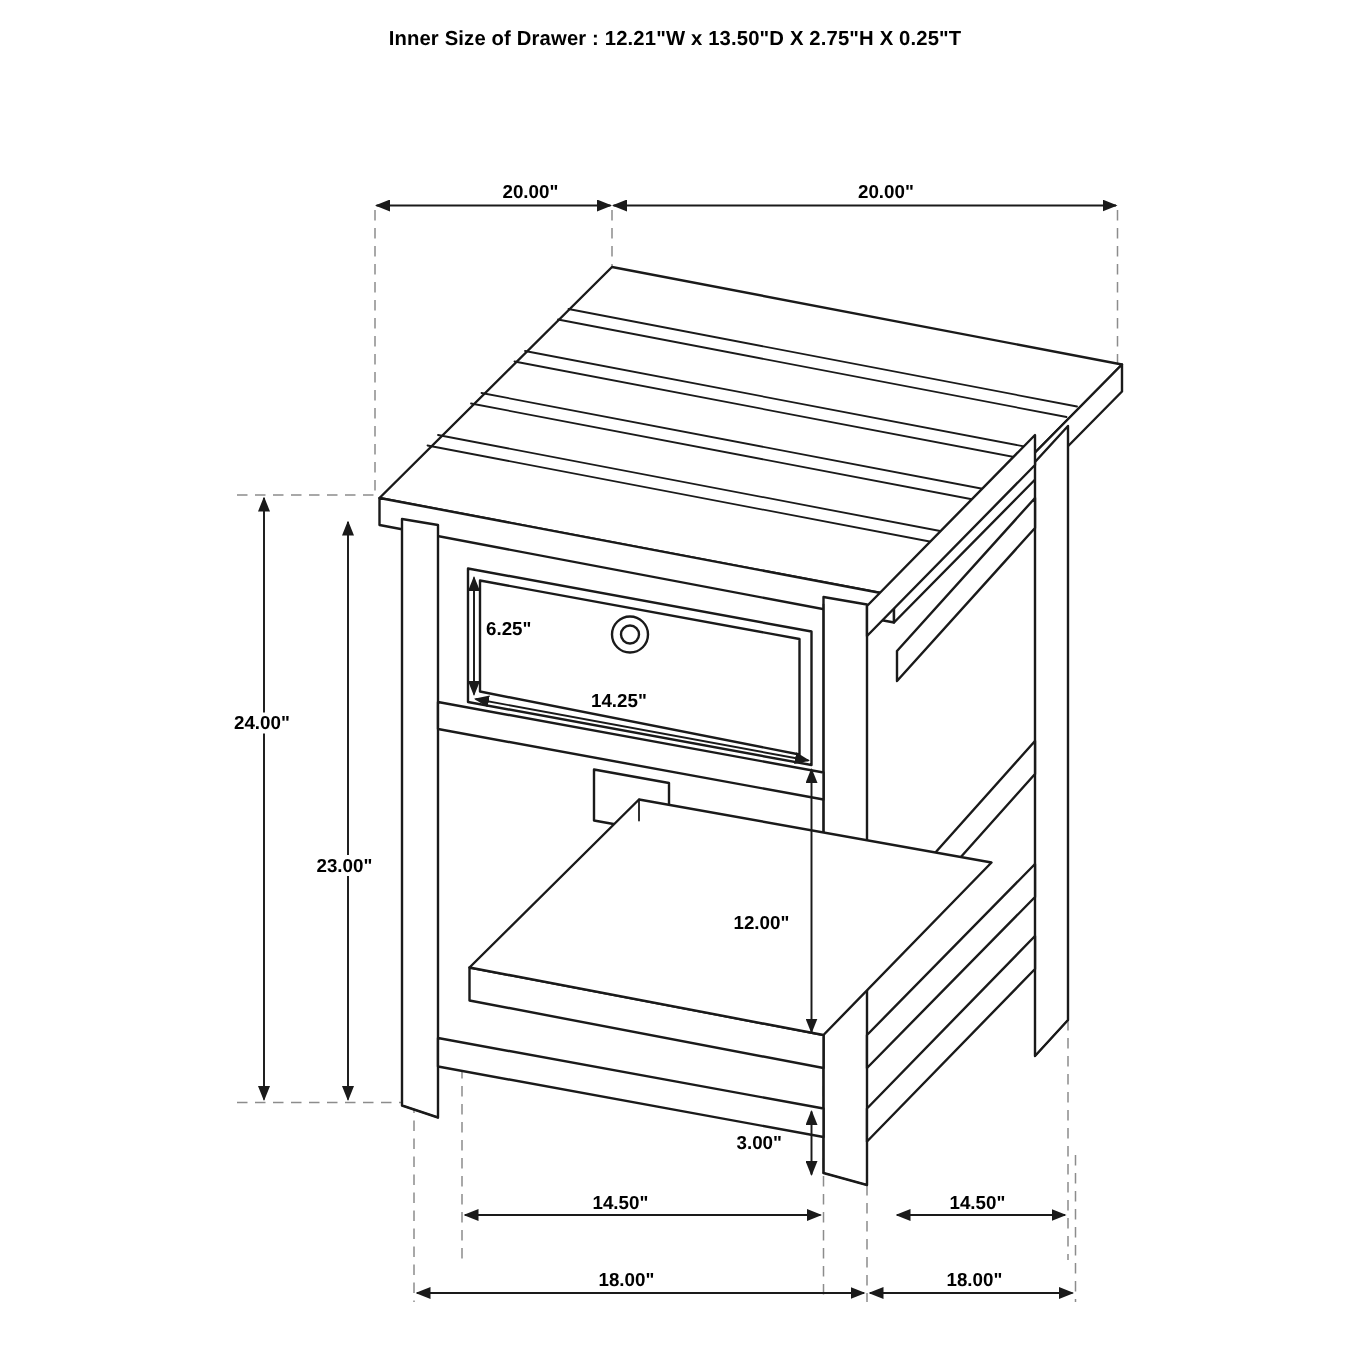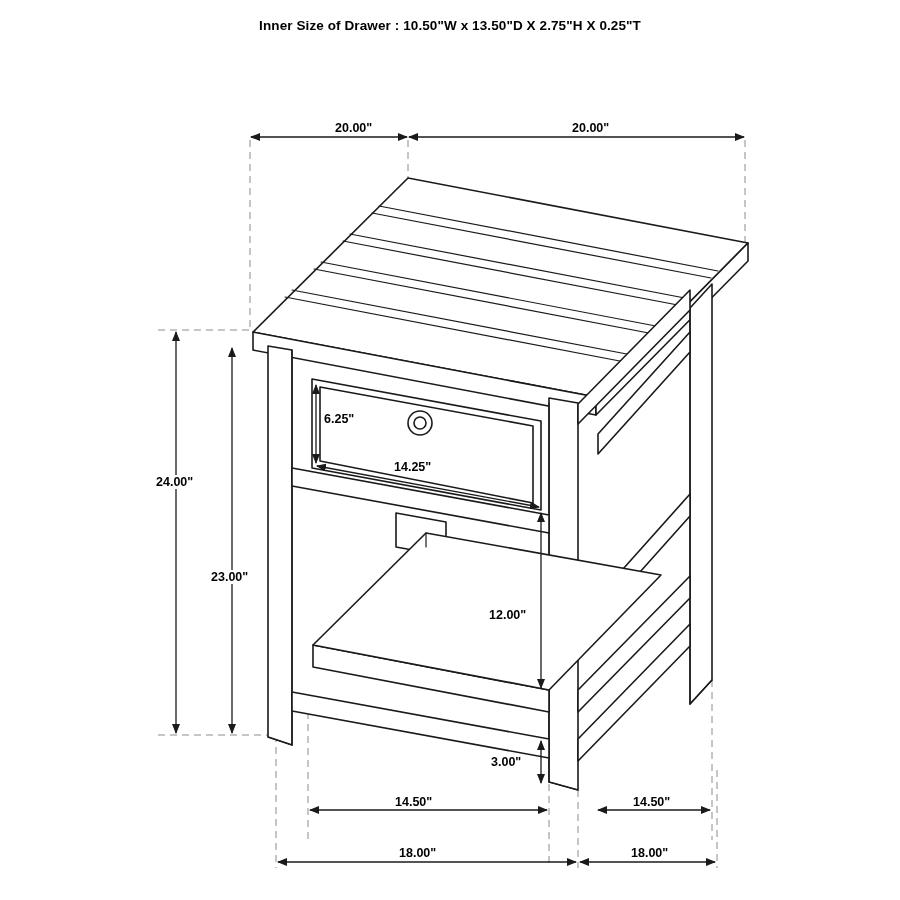--- a/index.html
+++ b/index.html
@@ -45,21 +45,21 @@
     background: #ffffff;
     padding: 0 2px;
     line-height: 14px;
   }
 </style>
 </head>
 <body>
 
 <div id="stage">
 
-  <div class="title">Inner Size of Drawer : 10.50"W x 13.50"D X 2.75"H X 0.25"T</div>
+  <div class="title">Inner Size of Drawer : 12.21"W x 13.50"D X 2.75"H X 0.25"T</div>
 
   <svg class="drawing" viewBox="0 0 900 900">
     <defs>
       <marker id="arrEnd" markerWidth="10" markerHeight="8" refX="9" refY="4" orient="auto" markerUnits="userSpaceOnUse">
         <path d="M0,0 L10,4 L0,8 Z" fill="#1a1a1a"></path>
       </marker>
       <marker id="arrStart" markerWidth="10" markerHeight="8" refX="1" refY="4" orient="auto" markerUnits="userSpaceOnUse">
         <path d="M10,0 L0,4 L10,8 Z" fill="#1a1a1a"></path>
       </marker>
     </defs>

